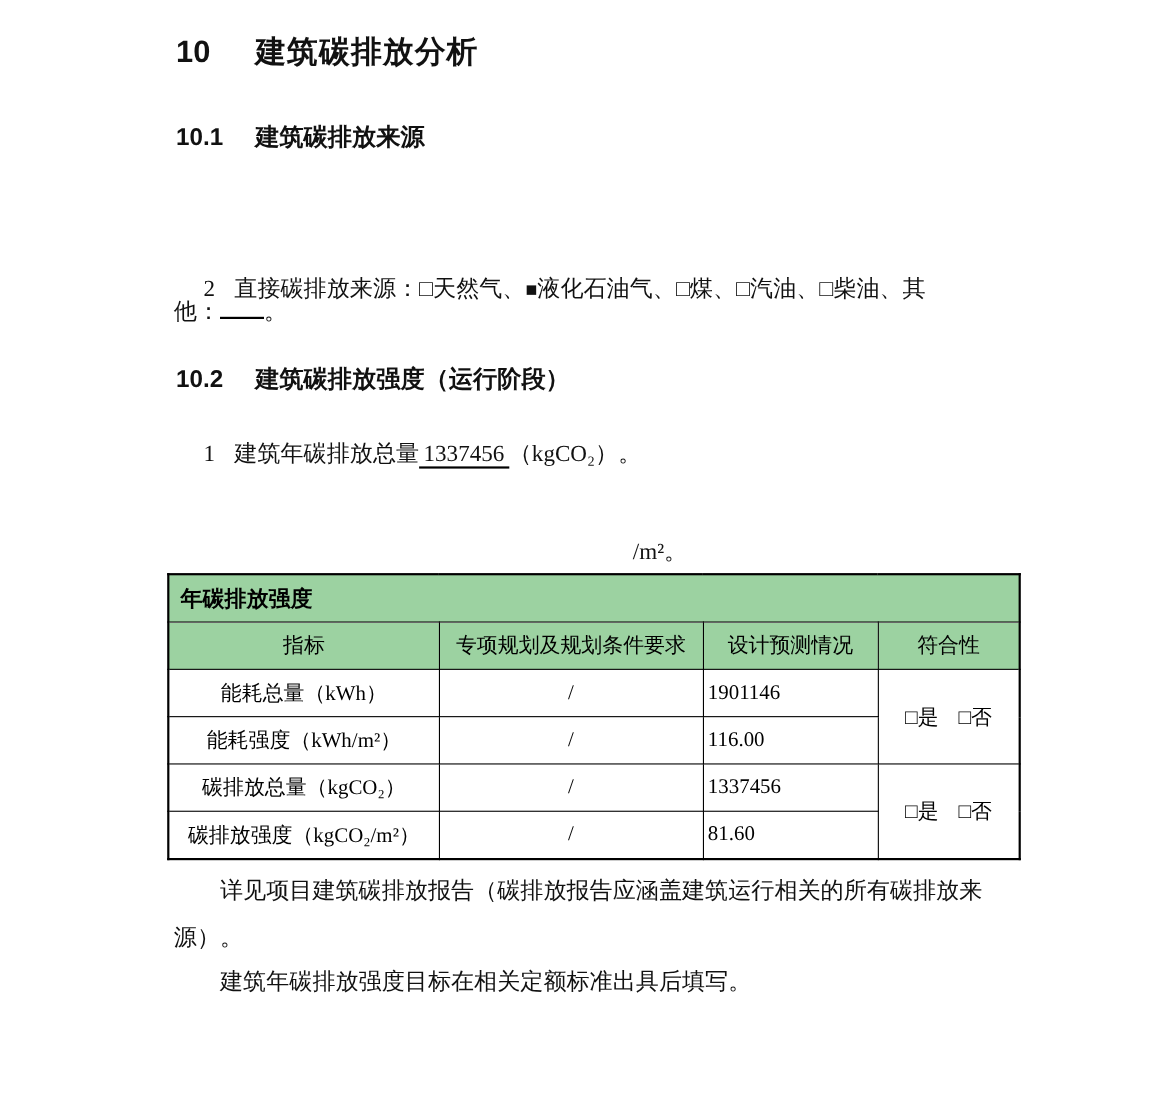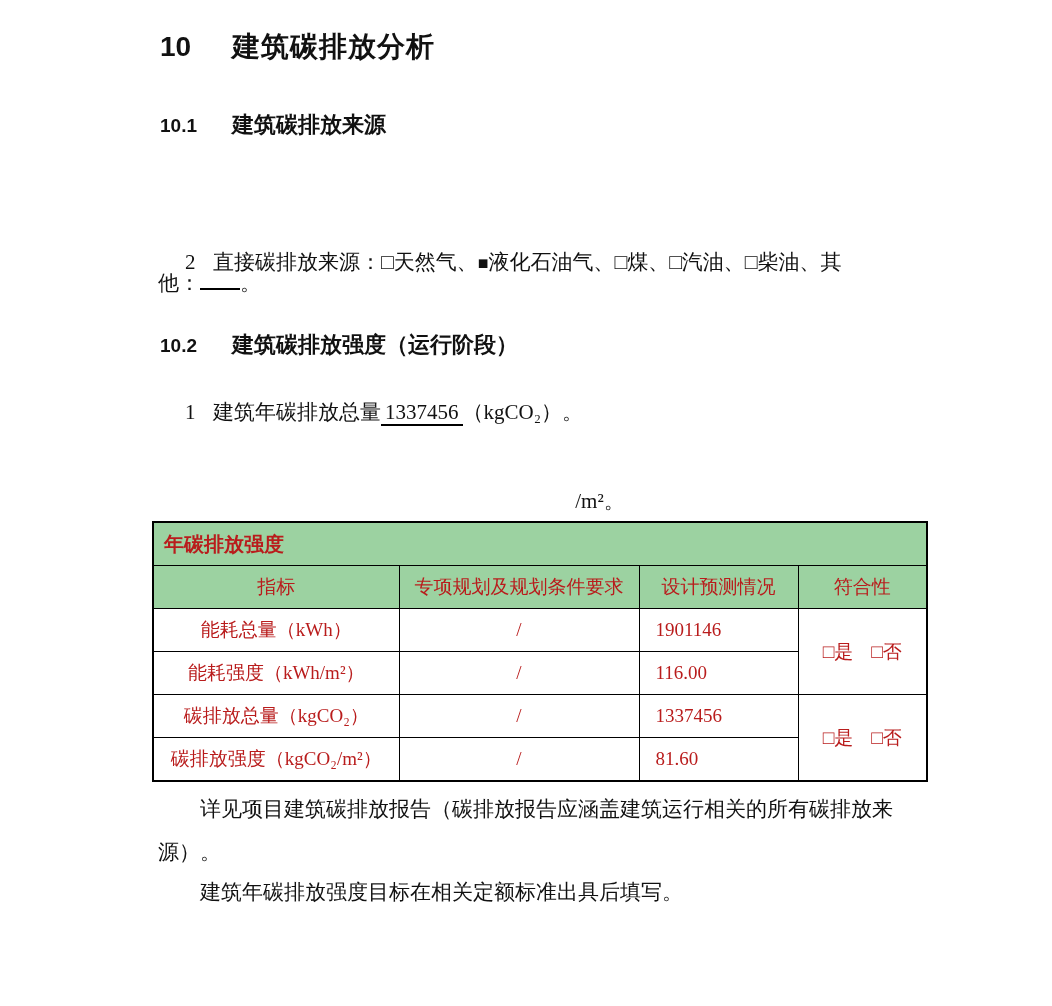--- a/index.html
+++ b/index.html
@@ -20,21 +20,21 @@
     font-weight:bold; font-size:28px; letter-spacing:1px;
     white-space:nowrap;
   }
   .h1 .sec-num { display:inline-block; min-width:72px; letter-spacing:0; }
   .h2 {
     left:160px;
     font-family:"Liberation Sans","DejaVu Sans",sans-serif;
     font-weight:bold; font-size:22px;
     white-space:nowrap;
   }
-  .h2 .sec-num { display:inline-block; min-width:72px; font-size:19px; }
+  .h2 .sec-num { display:inline-block; min-width:72px; font-size:22px; }
 
   
   .para {
     left:158px; width:770px;
     font-size:21px; line-height:30px;
     white-space:nowrap;
   }
   .item { padding-left:27px; }
   .item .num { display:inline-block; min-width:28px; }
   .hang2 { left:158px; }
@@ -47,36 +47,36 @@
   .blank {
     display:inline-block; width:40px; height:1.0em;
     border-bottom:2px solid #000; vertical-align:baseline;
   }
   .box-checked { font-size:0.85em; }
 
   
   .ctable {
     position:absolute; left:152px; top:521px; width:774px;
     border-collapse:collapse; table-layout:fixed;
-    font-size:19px; color:#b91c1c;
+    font-size:19px; color:#000000;
     border:2px solid #000;
   }
   .ctable td {
     border:1px solid #000;
     height:42px; padding:0 4px;
     text-align:center; vertical-align:middle;
     overflow:hidden;
   }
   .ctable .title-row td {
     text-align:left; padding-left:10px;
     font-family:"Liberation Sans","DejaVu Sans",sans-serif;
     font-weight:bold; font-size:20px;
   }
   .green { background:var(--tbl-green); }
-  .ctable .pred { text-align:left; padding-left:16px; }
+  .ctable .pred { text-align:left; padding-left:4px; }
   .ctable .comp .opt-no { margin-left:18px; }
 
   .pagenum {
     left:0; top:934px; width:1052px;
     text-align:center; font-size:15px;
   }
 </style>
 </head>
 <body>
 

